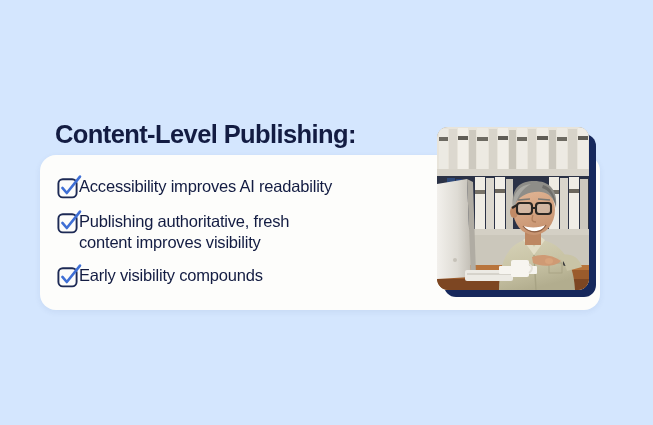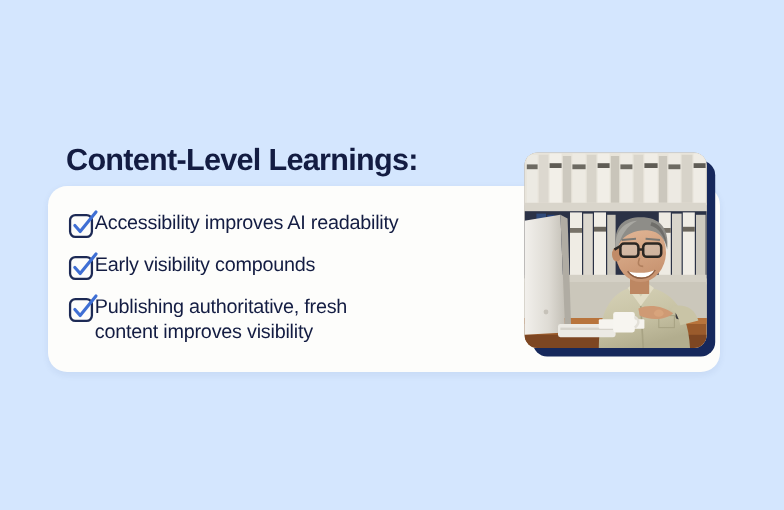--- a/index.html
+++ b/index.html
@@ -109,21 +109,21 @@
     overflow: hidden;
     background: #b9b4a8;
   }
   #photo svg { display: block; }
 </style>
 </head>
 <body>
 
 <div id="stage">
 
-  <div id="title">Content-Level Learnings:</div>
+  <div id="title">Content-Level Publishing:</div>
 
   <div id="card"></div>
 
   <div id="checklist">
 
     <div class="check-row">
       <span class="checkbox-icon">
         <svg width="26" height="26" viewBox="0 0 26 26">
           <rect x="1.4" y="5.2" width="18.2" height="18.2" rx="4.4" ry="4.4" fill="none" stroke="#1d2a55" stroke-width="1.9"></rect>
           <path d="M5.4 13.9 L9.8 19.0 L23.0 2.6" fill="none" stroke="#3f6fd4" stroke-width="2.6" stroke-linecap="round" stroke-linejoin="round"></path>
@@ -135,34 +135,34 @@
     </div>
 
     <div class="check-row">
       <span class="checkbox-icon">
         <svg width="26" height="26" viewBox="0 0 26 26">
           <rect x="1.4" y="5.2" width="18.2" height="18.2" rx="4.4" ry="4.4" fill="none" stroke="#1d2a55" stroke-width="1.9"></rect>
           <path d="M5.4 13.9 L9.8 19.0 L23.0 2.6" fill="none" stroke="#3f6fd4" stroke-width="2.6" stroke-linecap="round" stroke-linejoin="round"></path>
         </svg>
       </span>
       <span class="check-label">
-        <span>Early visibility compounds</span>
+        <span>Publishing authoritative, fresh</span>
+        <span class="l2">content improves visibility</span>
       </span>
     </div>
 
     <div class="check-row">
       <span class="checkbox-icon">
         <svg width="26" height="26" viewBox="0 0 26 26">
           <rect x="1.4" y="5.2" width="18.2" height="18.2" rx="4.4" ry="4.4" fill="none" stroke="#1d2a55" stroke-width="1.9"></rect>
           <path d="M5.4 13.9 L9.8 19.0 L23.0 2.6" fill="none" stroke="#3f6fd4" stroke-width="2.6" stroke-linecap="round" stroke-linejoin="round"></path>
         </svg>
       </span>
       <span class="check-label">
-        <span>Publishing authoritative, fresh</span>
-        <span class="l2">content improves visibility</span>
+        <span>Early visibility compounds</span>
       </span>
     </div>
 
   </div>
 
   <div id="photo-wrap">
     <div id="photo-shadow"></div>
     <div id="photo">
       <svg width="152" height="163" viewBox="0 0 152 163">
         <defs>

